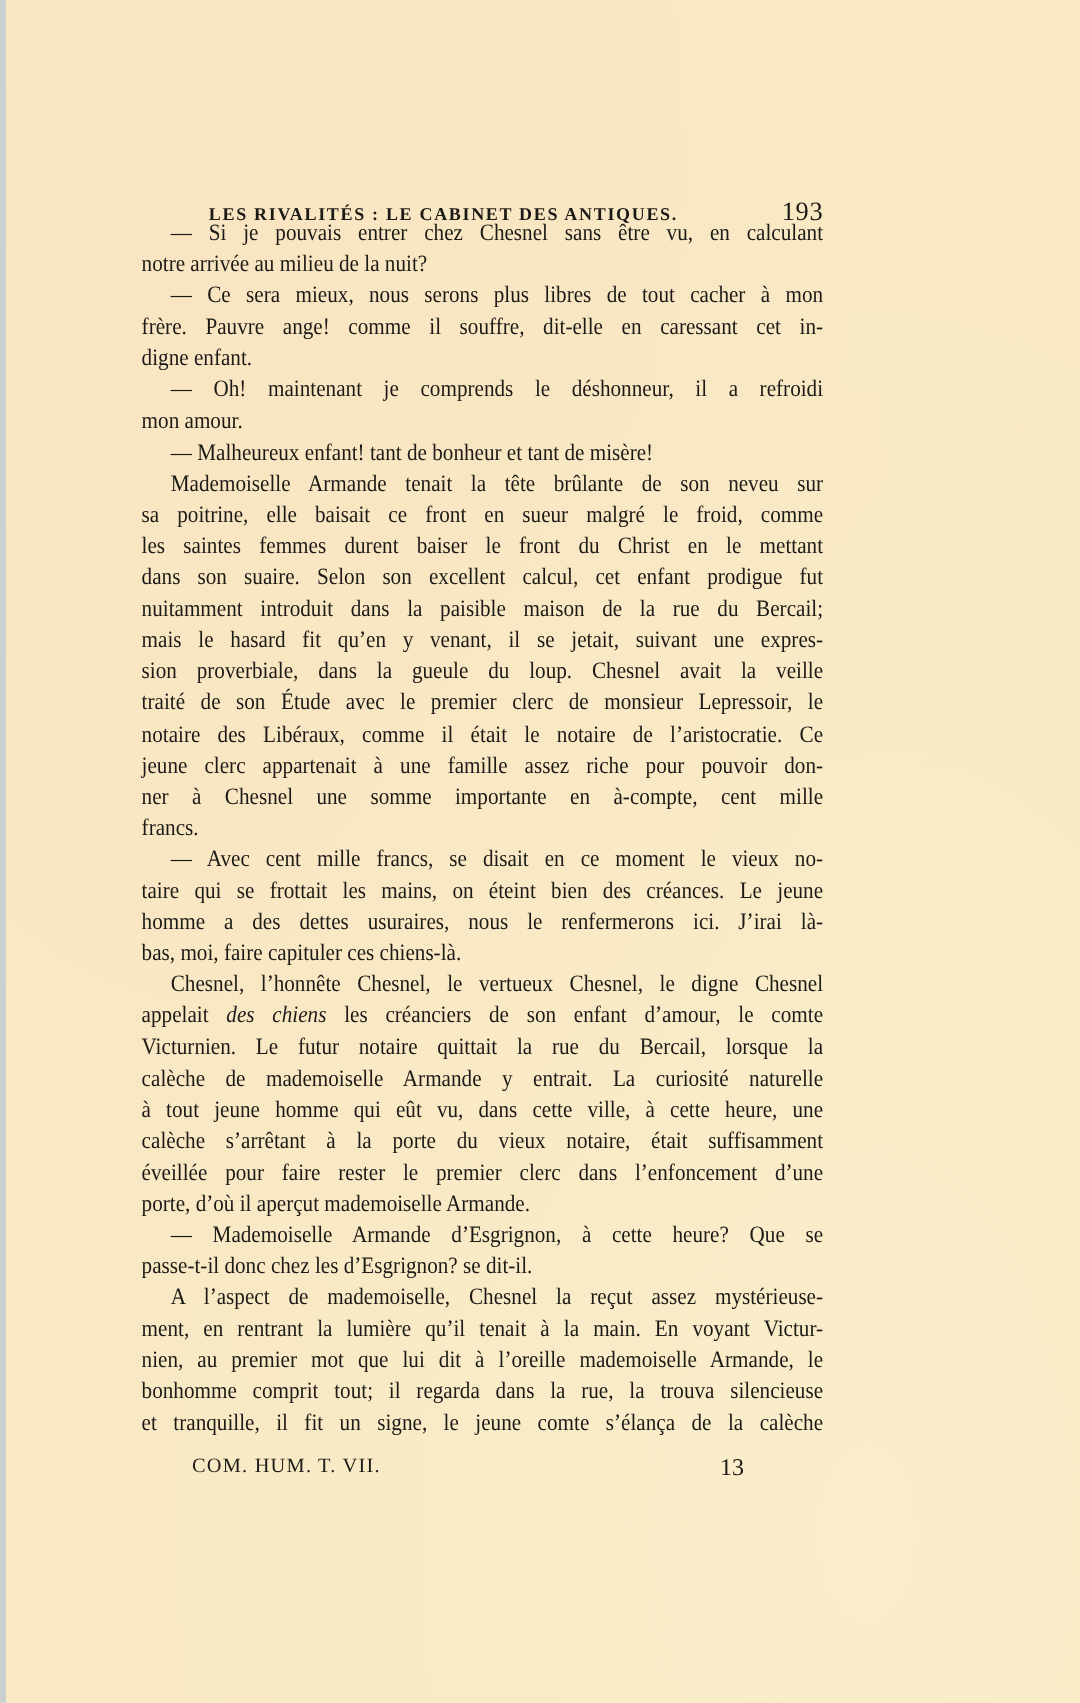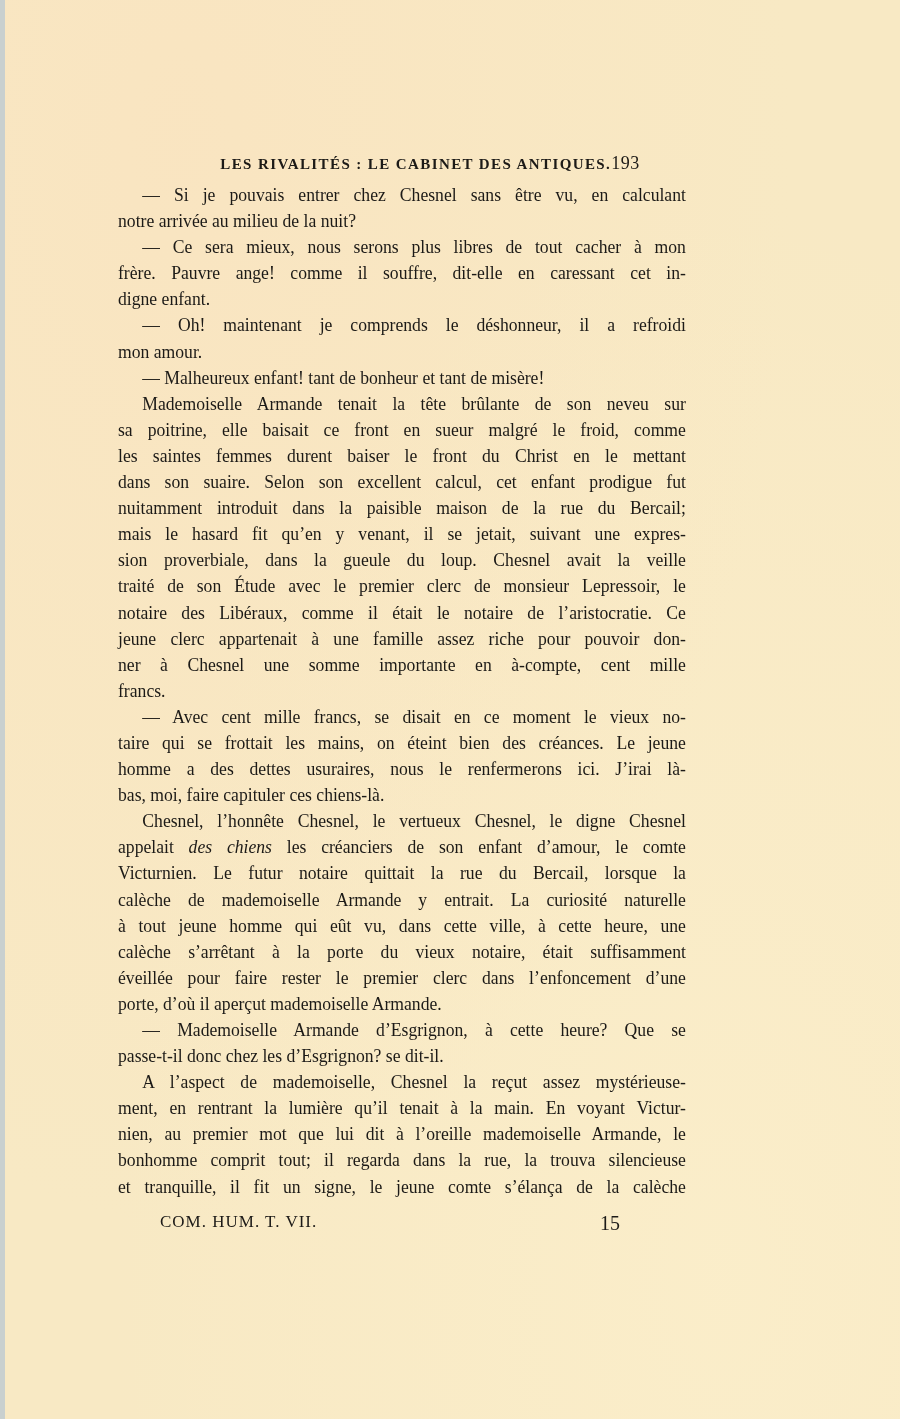--- a/index.html
+++ b/index.html
@@ -12,29 +12,29 @@
     position: relative;
     font-family: "Liberation Serif", "DejaVu Serif", serif;
     color: #1c1a17;
   }
   .left-edge {
     position: absolute; left: 0; top: 0; width: 5px; height: 1419px;
     background: #c9d0cf;
   }
   .page { position: absolute; left: 118px; top: 150px; width: 568px; }
   .running-head {
-    position: absolute; left: 56px; top: 3px; width: 512px;
-    display: flex; justify-content: center; align-items: baseline;
+    position: absolute; left: 56px; top: 13px; width: 512px;
+    display: flex; justify-content: space-between; align-items: baseline;
     height: 26px;
   }
   .rh-title {
     font-family: "Liberation Serif", serif; font-weight: bold;
     font-size: 15px; letter-spacing: 1.4px;
   }
-  .rh-folio { font-size: 18px; letter-spacing: 0.5px; }
+  .rh-folio { font-size: 22px; letter-spacing: 0.5px; }
   .body-text {
     position: absolute; left: 0; top: 32px; width: 568px;
     font-size: 19.6px; line-height: 26.1px;
     text-align: justify; hyphens: none;
     transform: scaleX(0.9); transform-origin: left top;
     width: 631px;
   }
   .body-text .line { display: block; text-align: justify; text-align-last: justify; white-space: nowrap; }
   .body-text .line.last { text-align-last: left; }
   .body-text .line.indent { padding-left: 27px; }
@@ -113,14 +113,14 @@
         <span class="line">ment, en rentrant la lumière qu’il tenait à la main. En voyant Victur-</span>
         <span class="line">nien, au premier mot que lui dit à l’oreille mademoiselle Armande, le</span>
         <span class="line">bonhomme comprit tout; il regarda dans la rue, la trouva silencieuse</span>
         <span class="line">et tranquille, il fit un signe, le jeune comte s’élança de la calèche</span>
       </div>
     </div>
 </div>
 
 <div class="footer">
   <span>COM. HUM. T. VII.</span>
-  <span class="sig">15</span>
+  <span class="sig">13</span>
 </div>
 
 </body></html>

